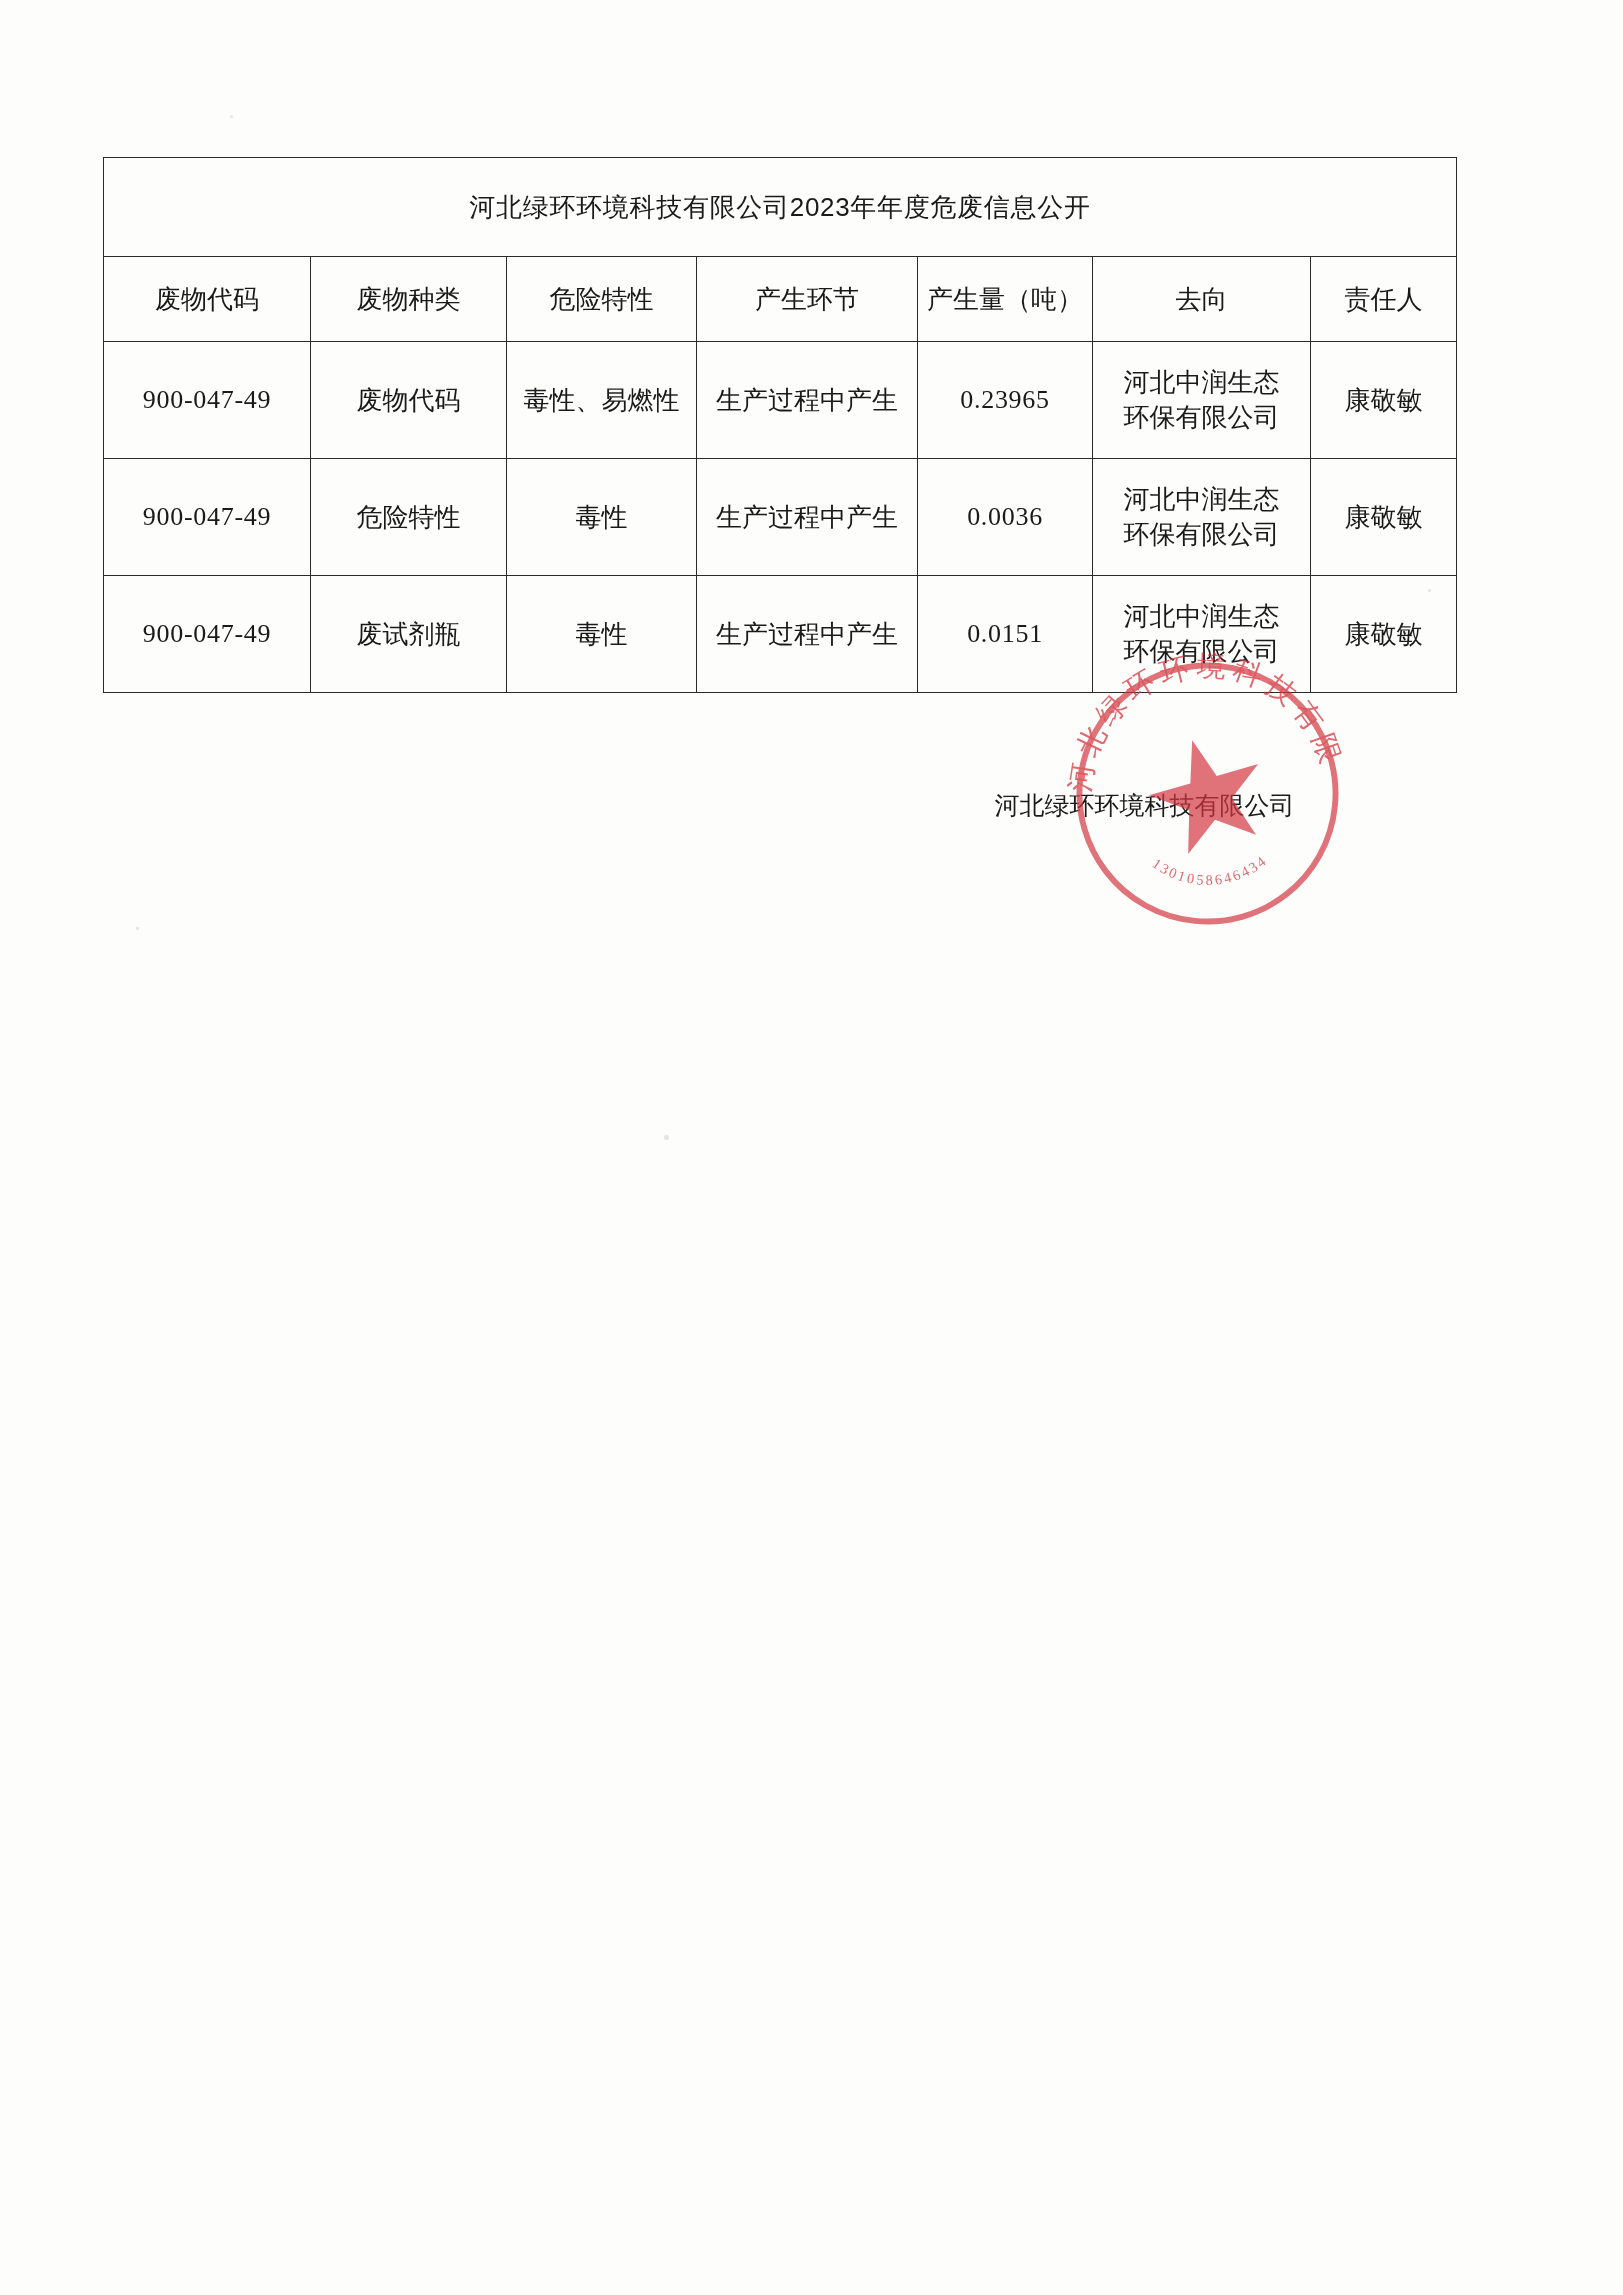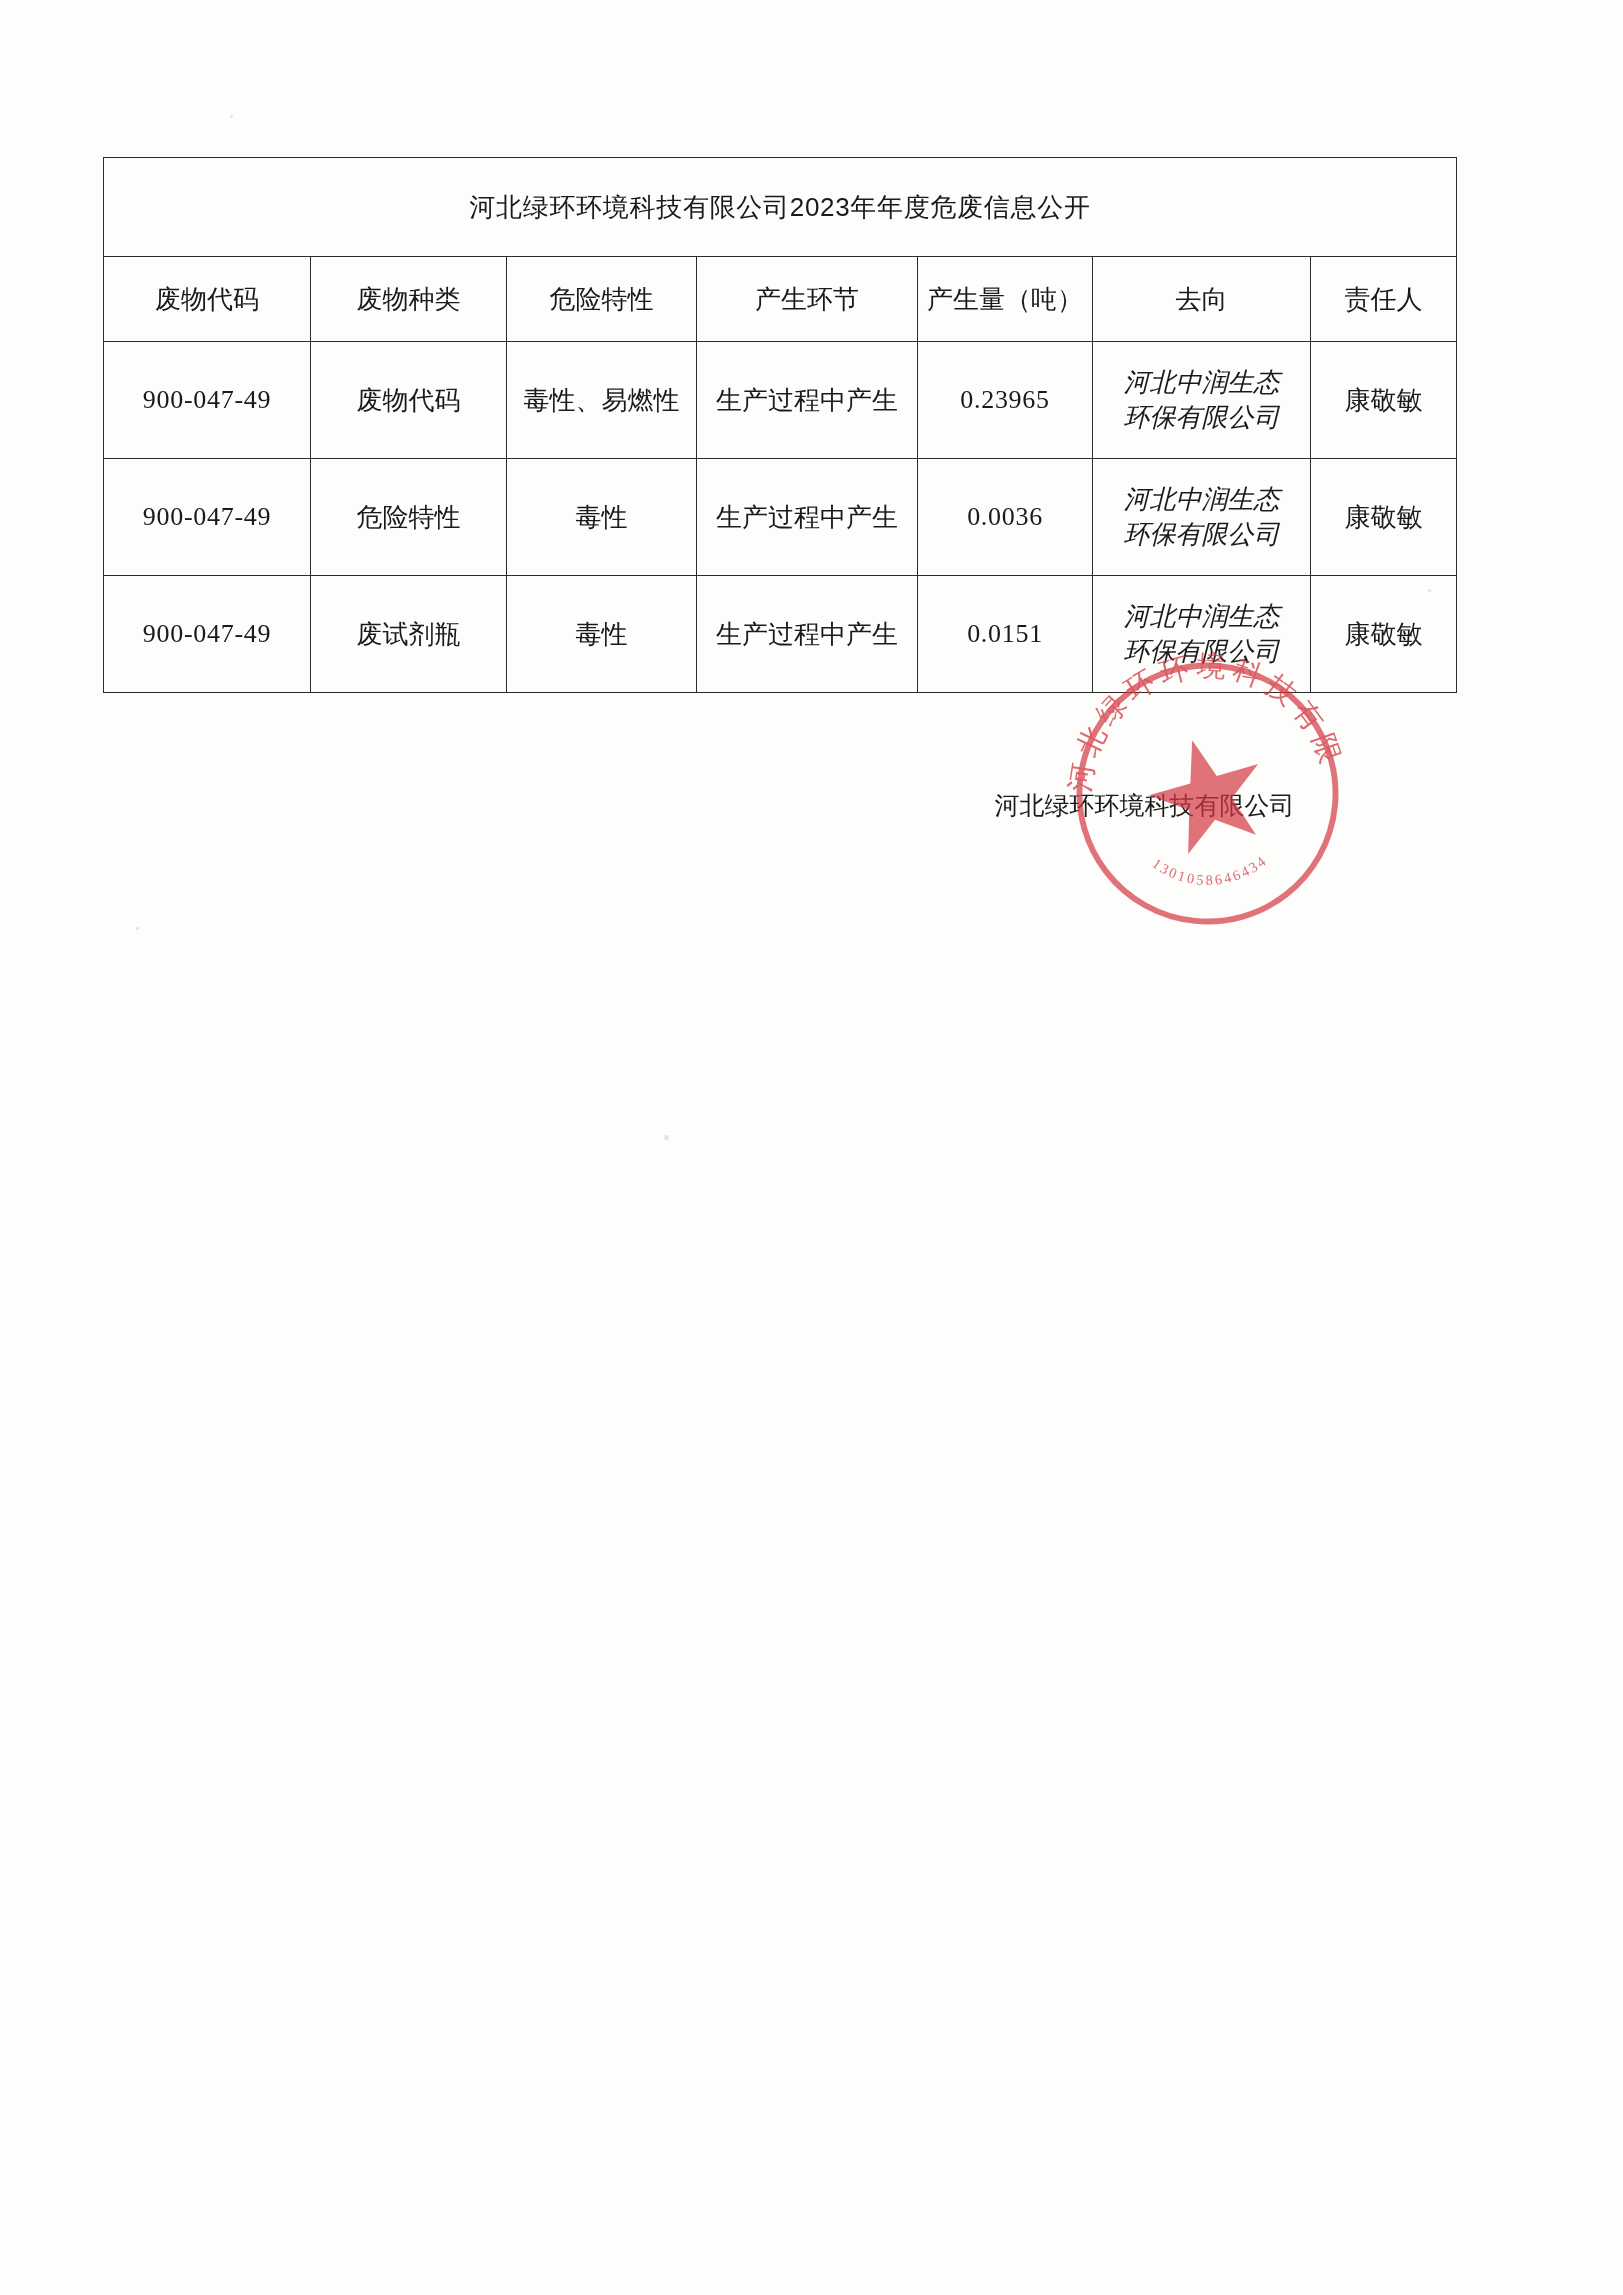--- a/index.html
+++ b/index.html
@@ -66,21 +66,20 @@
   .code-cell {
     font-family: "Liberation Serif", "DejaVu Serif", serif;
     letter-spacing: 0.7px;
   }
   .num-cell {
     font-family: "Liberation Serif", "DejaVu Serif", serif;
     letter-spacing: 0.7px;
   }
   .two-line {
     line-height: 1.35;
-    font-style: italic;
   }
 
   
   .sign-block {
     position: absolute;
     left: 942px;
     top: 785px;
     width: 405px;
     text-align: center;
     line-height: 1.6;

